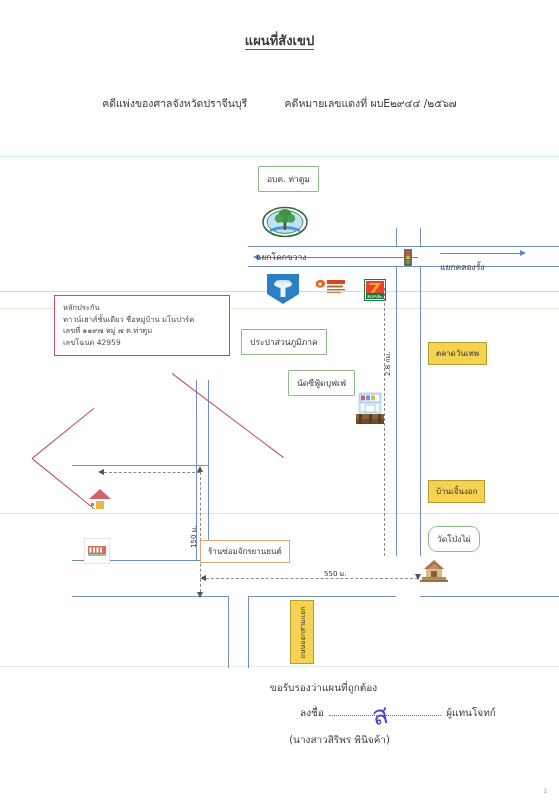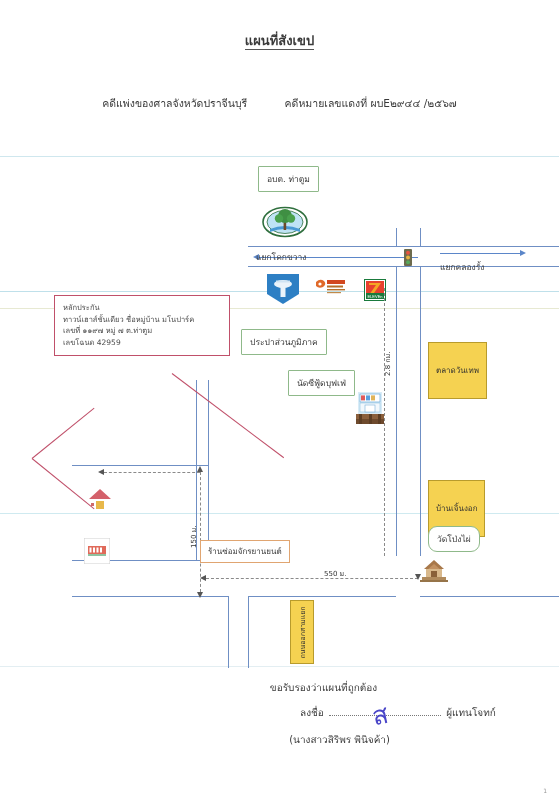--- a/index.html
+++ b/index.html
@@ -61,21 +61,21 @@
   
   .callout{
     position:absolute;border:1px solid #8fb98a;background:#ffffff;
     font-size:8.5px;color:#333;padding:5px 8px;white-space:nowrap;border-radius:1px;
   }
   .callout .tail{position:absolute;width:0;height:0;}
 
   
   .ybox{
     position:absolute;background:#f5d251;border:1px solid #b89b2c;
-    font-size:8px;color:#2f2f2f;padding:21px 7px;white-space:nowrap;text-align:center;
+    font-size:8px;color:#2f2f2f;padding:4px 7px;white-space:nowrap;text-align:center;
   }
   .ybox.vert{padding:0;display:flex;align-items:center;justify-content:center;}
   .ybox.vert span{transform:rotate(-90deg);white-space:nowrap;font-size:7px;}
 
   
   .obox{
     position:absolute;border:1px solid #e0a571;background:#fff;
     font-size:8px;color:#333;padding:4px 7px;white-space:nowrap;
   }
 

